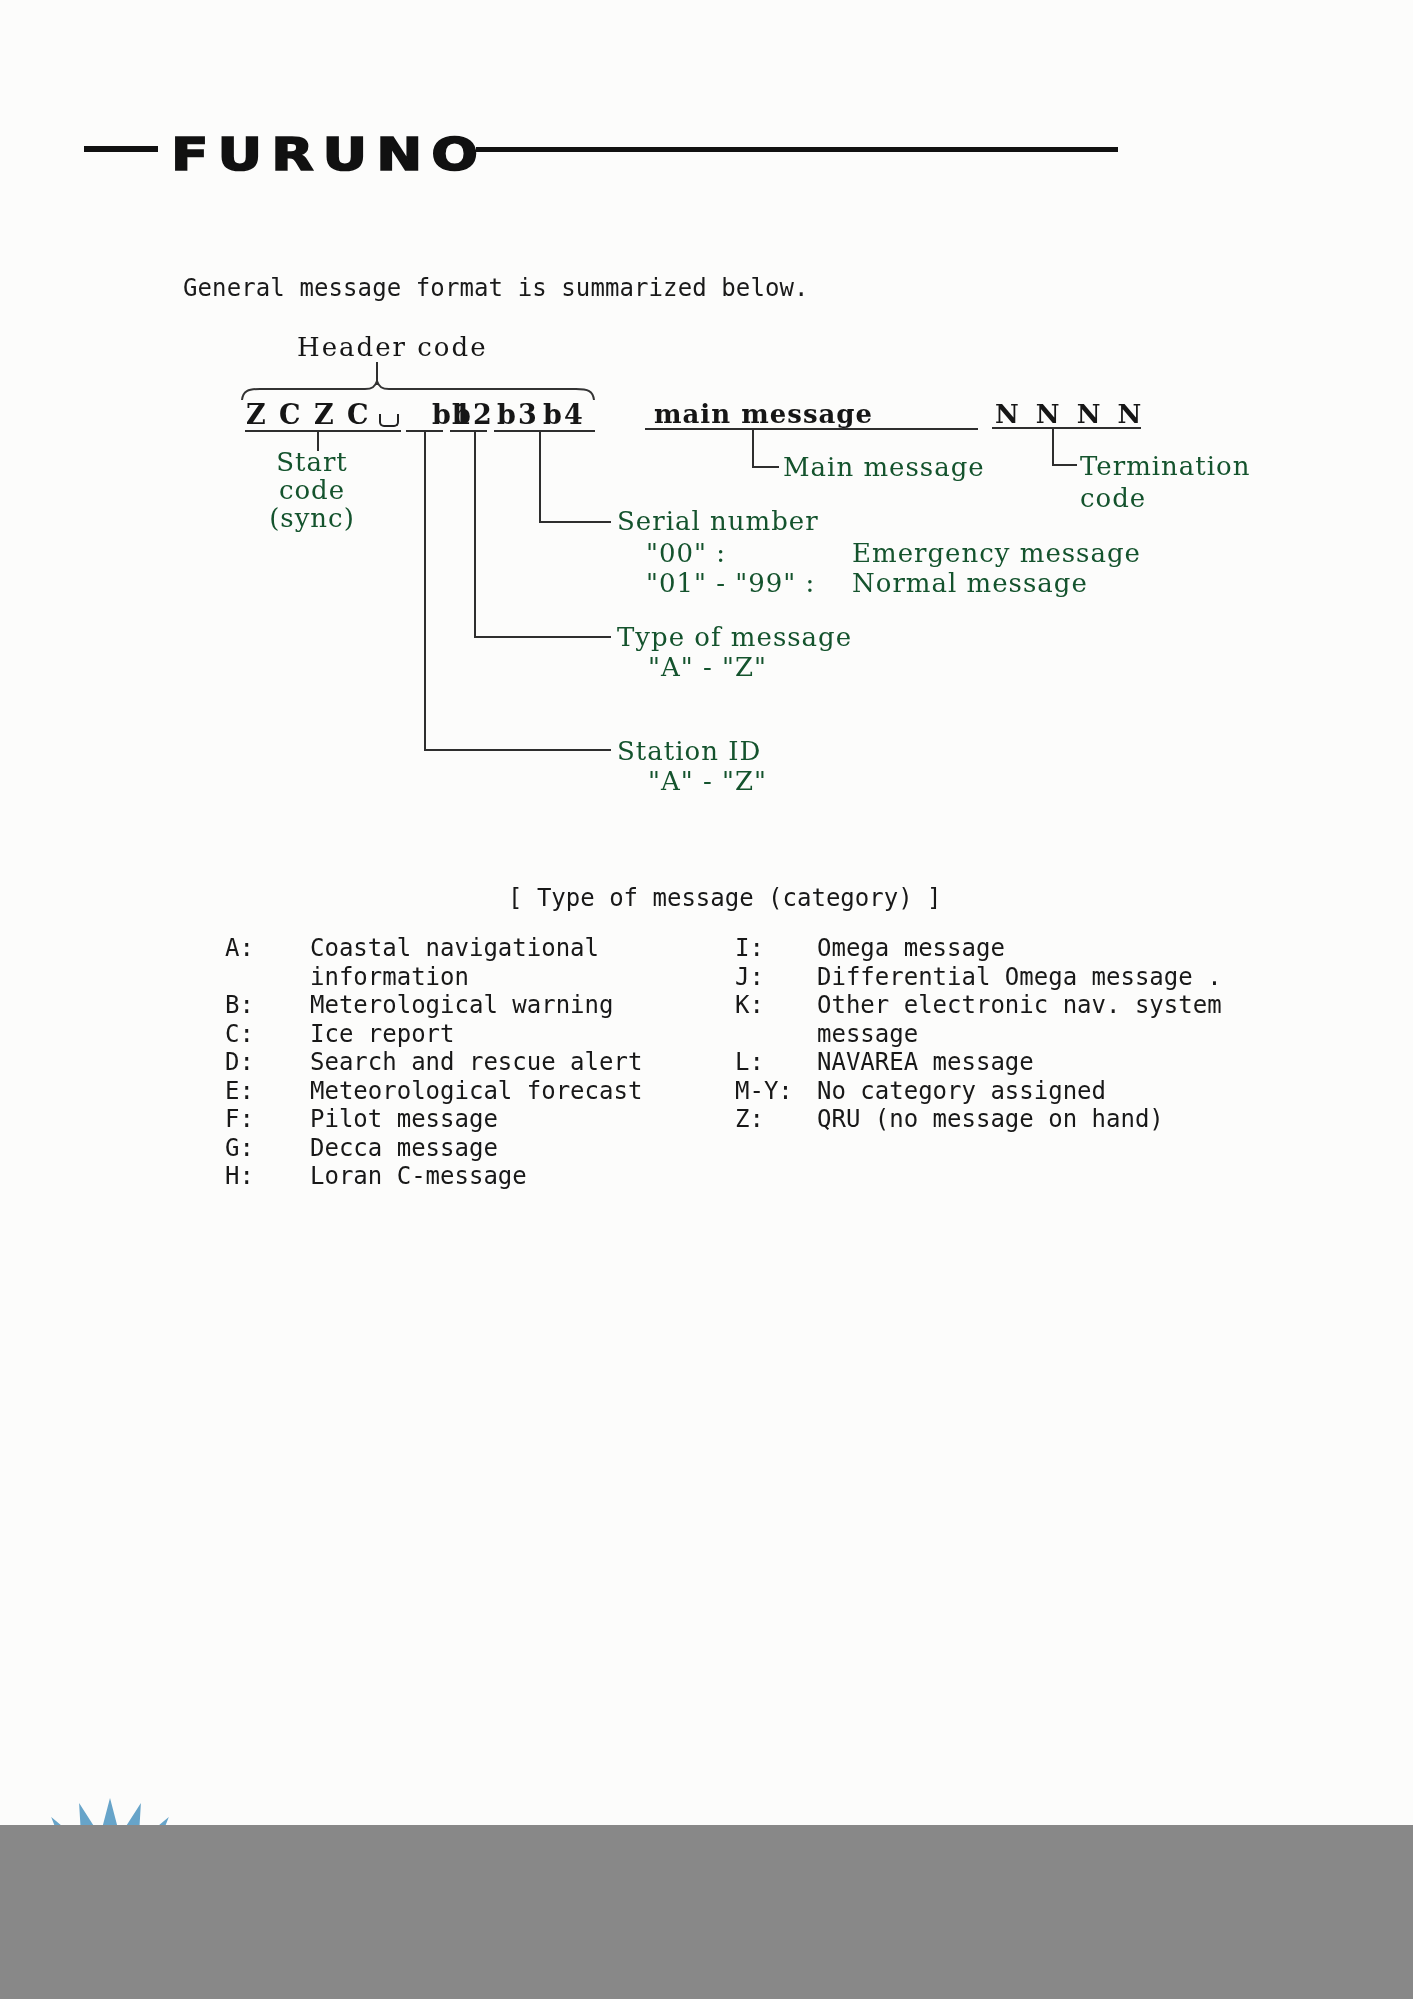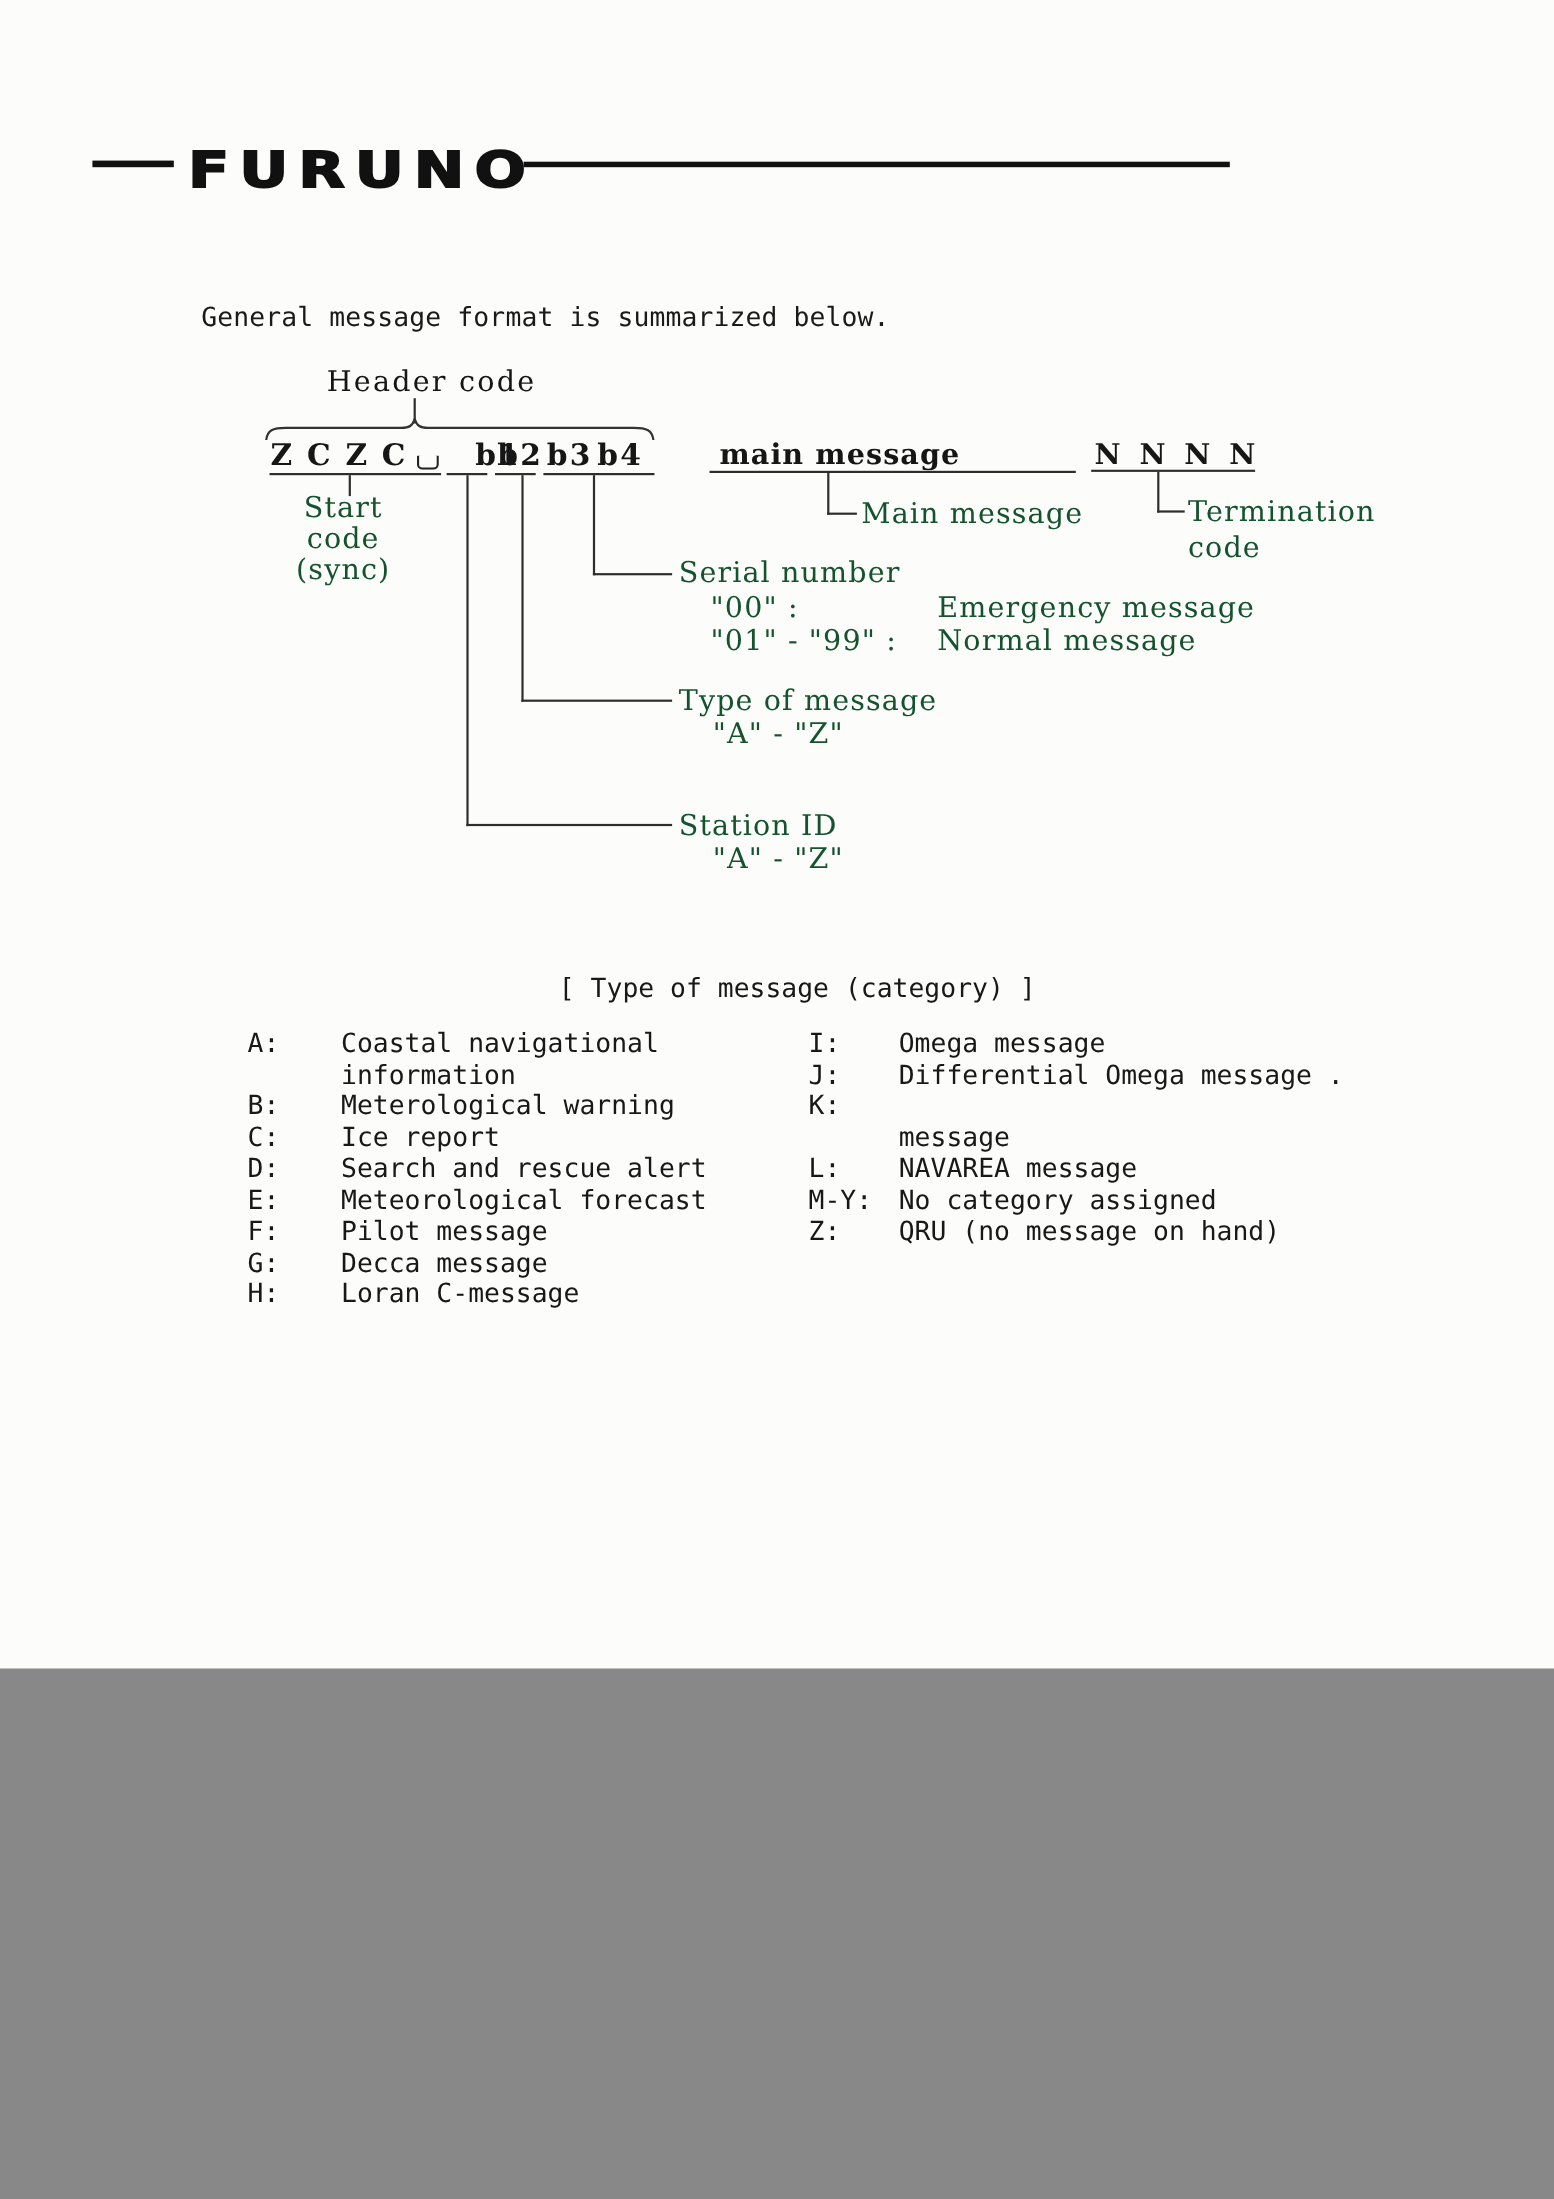--- a/index.html
+++ b/index.html
@@ -1,18 +1,18 @@
 <!DOCTYPE html>
 <html><head>
 <meta charset="utf-8">
 <style>
   html,body{margin:0;padding:0;background:#888;}
   .page{
     position:relative;
-    width:1413px;height:1517px;
+    width:1413px;height:1825px;
     margin:0 auto;
     background:#fcfcfb;
     overflow:hidden;
     font-family:"DejaVu Serif", serif;
     color:#161616;
     text-decoration:underline;
   }
   .abs{position:absolute;}
   .mono{font-family:"DejaVu Sans Mono", monospace;}
   .serif{font-family:"DejaVu Serif", serif;}
@@ -171,20 +171,21 @@
     <div class="cat-row">
         <span class="cat-key">I:</span>
         <span>Omega message</span>
       </div>
     <div class="cat-row">
         <span class="cat-key">J:</span>
         <span>Differential Omega message .</span>
       </div>
     <div class="cat-row">
         <span class="cat-key">K:</span>
+        <span>Other electronic nav. system</span>
       </div>
     <div class="cat-row">
         <span class="cat-key"></span>
         <span>message</span>
       </div>
     <div class="cat-row">
         <span class="cat-key">L:</span>
         <span>NAVAREA message</span>
       </div>
     <div class="cat-row">

